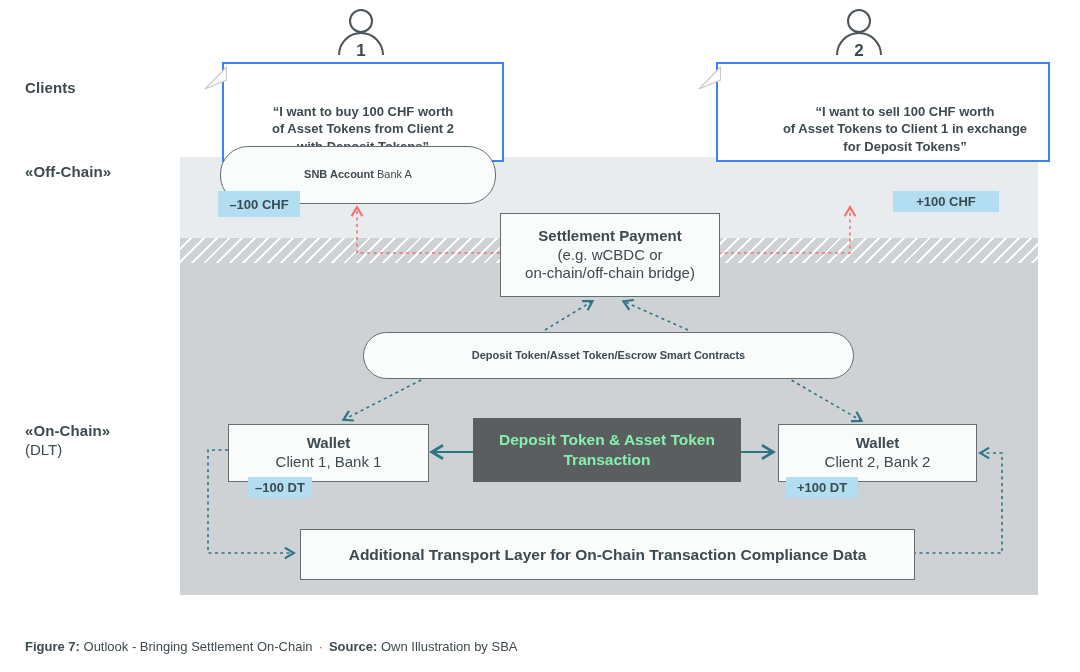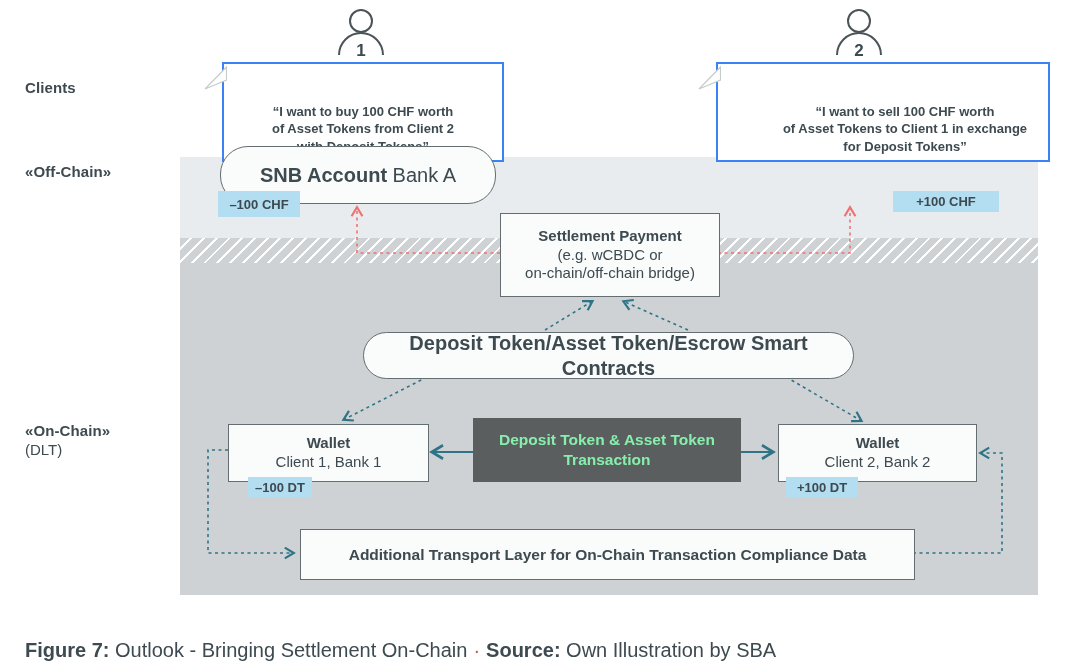--- a/index.html
+++ b/index.html
@@ -11,25 +11,25 @@
   .band-dark{top:263px;height:332px;background:#ced2d5;}
   .lane-label{position:absolute;left:25px;font-size:15px;font-weight:bold;letter-spacing:.1px;}
   .lane-sub{position:absolute;left:25px;font-size:15px;font-weight:normal;}
   .arrows{position:absolute;left:0;top:0;pointer-events:none;}
   .person{position:absolute;}
   .bubble{position:absolute;background:#ffffff;border:2px solid #3b82f6;font-size:13px;font-weight:bold;text-align:center;line-height:1.32;padding:5px 4px;white-space:pre-line;}
   .tail{position:absolute;left:-21px;top:2px;}
   .box{position:absolute;background:#fafbfb;border:1.5px solid #646d70;display:flex;flex-direction:column;align-items:center;justify-content:center;text-align:center;line-height:1.25;}
   .box .b{font-weight:bold;}
   .box .sub{white-space:pre-line;}
-  .fs16{font-size:20px;border-radius:28px;}
+  .fs16{font-size:11px;border-radius:28px;}
   .fs15{font-size:15px;}
   .darkbox{position:absolute;background:#5a5e5f;border:none;color:#86efac;display:flex;align-items:center;justify-content:center;text-align:center;font-size:15.5px;font-weight:bold;line-height:1.3;white-space:pre-line;}
   .badge{position:absolute;background:#b3ddf0;font-size:13px;font-weight:600;display:flex;align-items:center;justify-content:center;}
-  .caption{position:absolute;left:25px;top:639px;font-size:20px;}
+  .caption{position:absolute;left:25px;top:639px;font-size:13px;}
   .caption .b{font-weight:bold;}
   .caption .sep{color:#c4574e;margin:0 6px;}
 </style>
 </head>
 <body>
 
 <div class="canvas">
 
   <div class="band band-light"></div>
   <div class="band band-hatch"></div>

